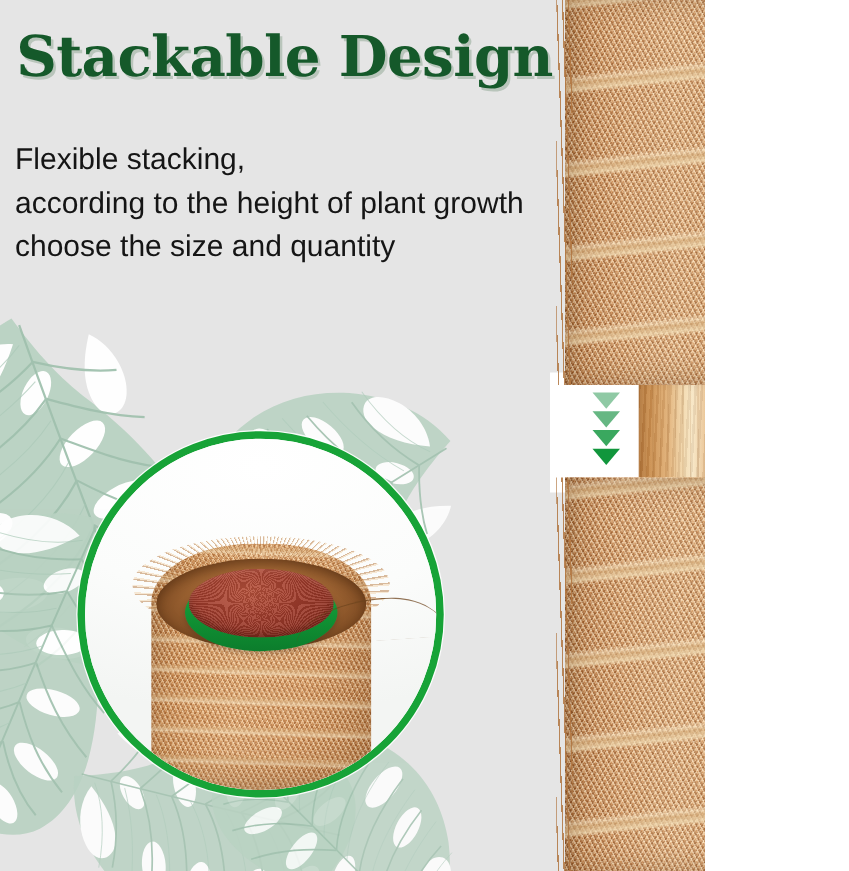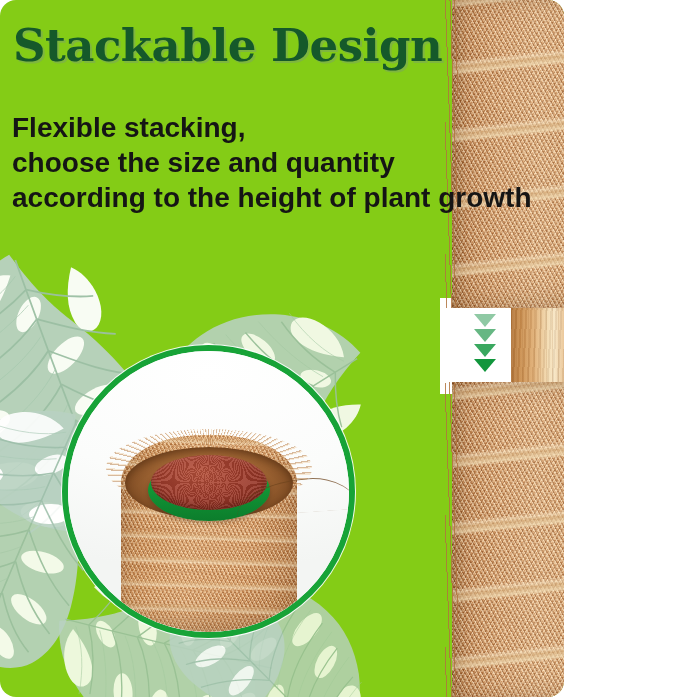--- a/index.html
+++ b/index.html
@@ -5,23 +5,22 @@
   * { margin:0; padding:0; box-sizing:border-box; }
   html, body {
     width:679px; height:697px;
     background:#ffffff;
     font-family:"Liberation Sans", sans-serif;
     overflow:hidden;
   }
   #canvas {
     position:relative;
     width:564px; height:697px;
-    background:#84cc16;
+    background:#e5e5e5;
     overflow:hidden;
-    border-radius:16px;
   }
 
   
   #leaf-backdrop {
     position:absolute;
     left:-30px; top:238px;
     width:430px; height:470px;
     pointer-events:none;
     z-index:1;
   }
@@ -40,25 +39,24 @@
     color:#15592a;
     text-shadow:2px 2px 0 rgba(120,150,125,0.40);
     white-space:nowrap;
   }
 
   
   #subtitle {
     position:absolute;
     left:12px; top:110px;
     z-index:6;
-    font-size:28px;
+    font-size:24px;
     line-height:35px;
     color:#151515;
     white-space:nowrap;
-    font-weight:bold;
   }
   #subtitle .line { display:block; }
 
   
   #caption {
     position:absolute;
     left:46px; top:655px;
     z-index:7;
     font-size:23px;
     line-height:1;
@@ -350,22 +348,22 @@
       <use href="#monstera" x="-60" y="200" transform="rotate(28 120 320) scale(1.0)" opacity="0.9"></use>
       <use href="#monstera" x="170" y="210" transform="rotate(-72 300 380) scale(0.86)" opacity="0.85"></use>
       <use href="#monstera" x="60" y="300" transform="rotate(140 200 420) scale(0.8)" opacity="0.8"></use>
     </svg>
   </div>
 
   <h1 id="title">Stackable Design</h1>
 
   <div id="subtitle">
     <span class="line">Flexible stacking,</span>
+    <span class="line">according to the height of plant growth</span>
     <span class="line">choose the size and quantity</span>
-    <span class="line">according to the height of plant growth</span>
   </div>
 
   <div id="pole-upper" class="pole"></div>
 
   <div class="white-gap"></div>
 
   <div id="wood-stake"></div>
 
   <div id="pole-lower" class="pole"></div>
 

